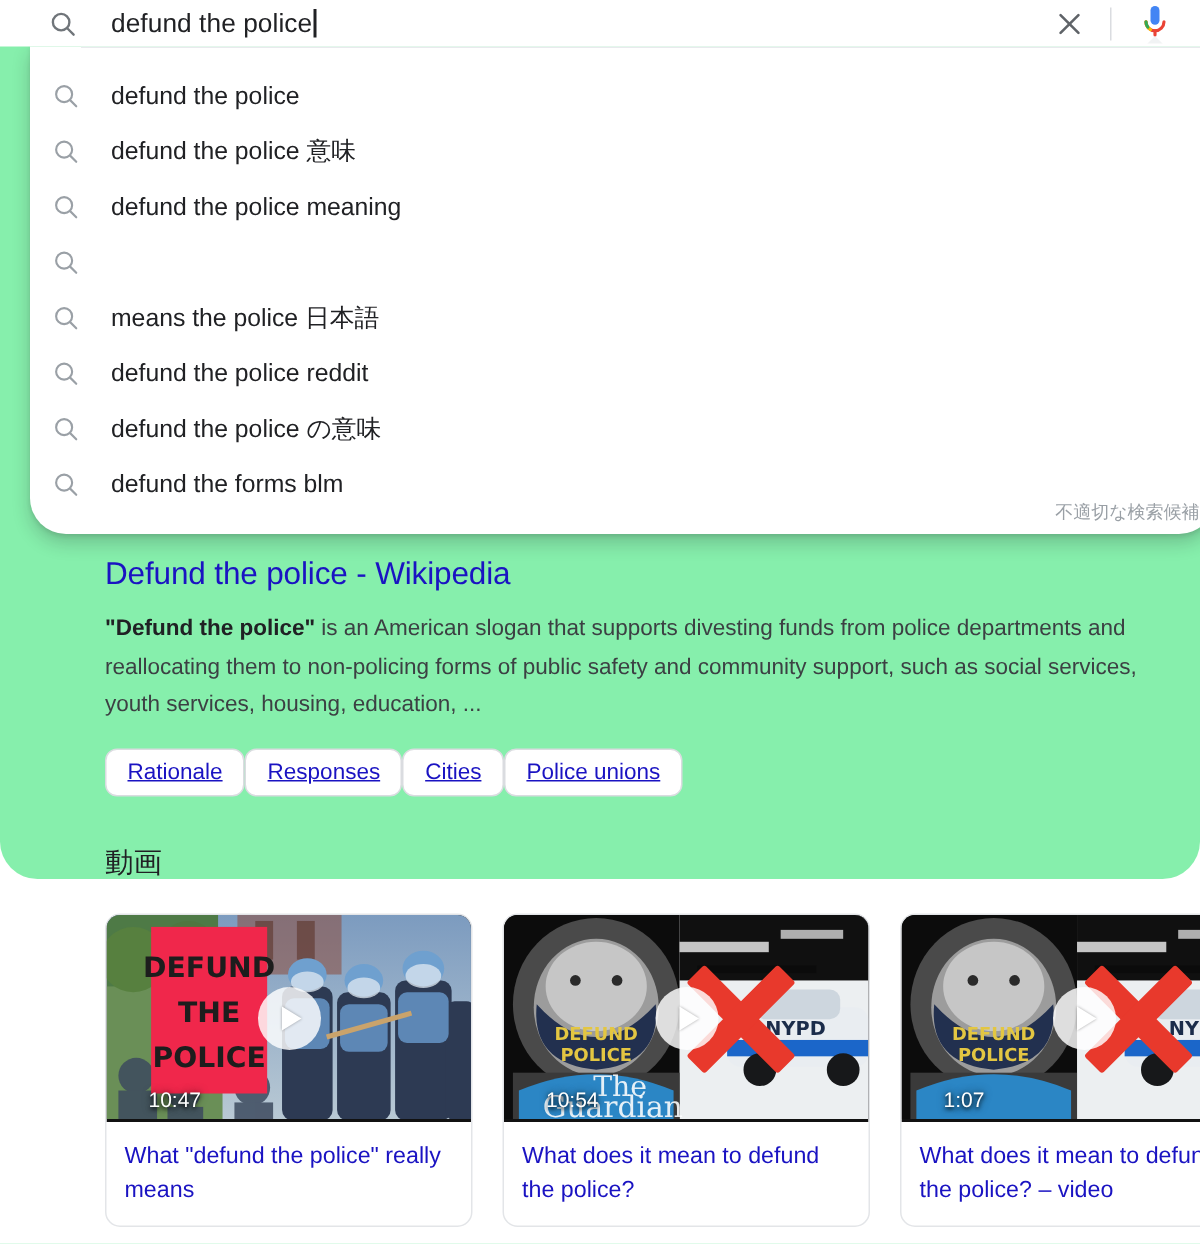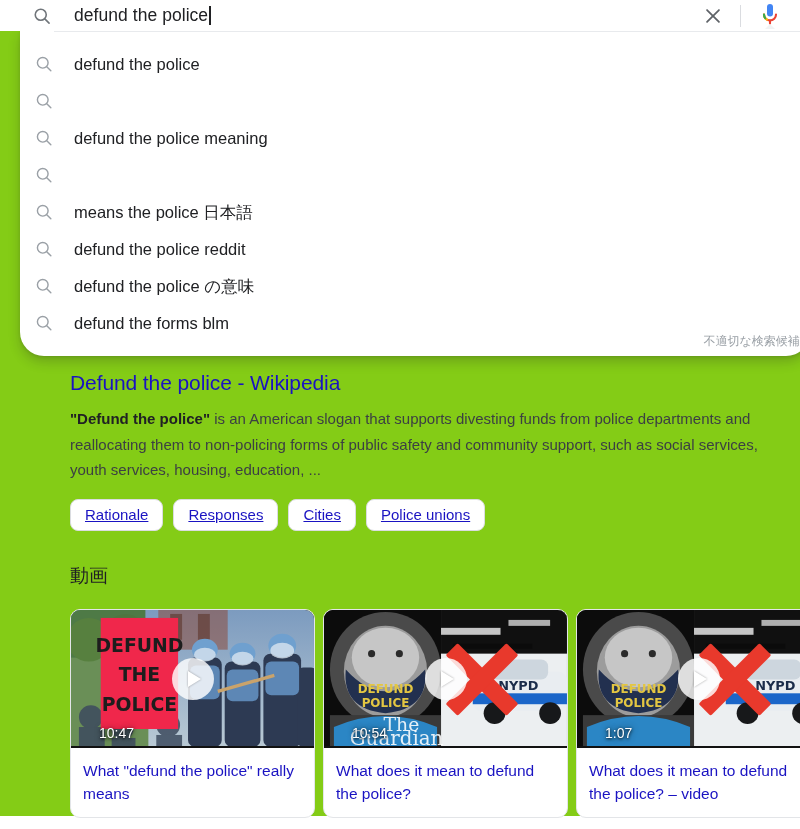--- a/index.html
+++ b/index.html
@@ -5,21 +5,21 @@
   * { box-sizing: border-box; margin: 0; padding: 0; }
 
   html, body {
     width: 800px;
     height: 829px;
     background: #ffffff;
     font-family: "Liberation Sans", "DejaVu Sans", sans-serif;
     overflow: hidden;
   }
 
-  #page { position: relative; width: 800px; height: 816px; background: #84cc16; }
+  #page { position: relative; width: 800px; height: 586px; background: #86efac; border-radius: 25px; }
 
   
   .searchbar {
     position: absolute;
     top: 0; left: 0;
     width: 800px; height: 31px;
     background: #fff;
     display: flex;
     align-items: center;
     z-index: 30;
@@ -141,21 +141,21 @@
     width: 700px;
     font-size: 15px;
     line-height: 25.5px;
     color: #3c4043;
   }
   .res-snippet b { font-weight: bold; color: #202124; }
 
   .chips {
     display: flex;
     margin-top: 16px;
-    gap: 10px;
+    gap: 0;
     text-align: right;
   }
   .chip {
     border: 1px solid #dadce0;
     border-radius: 8px;
     height: 32px;
     padding: 0 14px;
     display: flex;
     align-items: center;
     font-size: 15px;
@@ -167,21 +167,21 @@
   
   .videos { margin-top: 32px; padding-left: 70px; }
   .videos-head {
     font-size: 19px;
     color: #202124;
     font-family: "DejaVu Sans", "Liberation Sans", sans-serif;
     line-height: 24px;
   }
   .video-row {
     display: flex;
-    gap: 8px;
+    gap: 20px;
     margin-top: 22px;
   }
   .video-card {
     width: 245px;
     flex: 0 0 auto;
     border: 1px solid #e3e5e8;
     border-radius: 10px;
     background: #fff;
     overflow: hidden;
   }
@@ -295,20 +295,21 @@
         <span class="sg-label">defund the police</span>
       </div>
 
       <div class="suggest-row">
         <span class="sg-icon">
           <svg viewBox="0 0 24 24" width="20" height="20">
               <circle cx="10.5" cy="10.5" r="6.4" fill="none" stroke="#9aa0a6" stroke-width="1.7"></circle>
               <line x1="15.3" y1="15.3" x2="20.2" y2="20.2" stroke="#9aa0a6" stroke-width="1.7" stroke-linecap="round"></line>
             </svg>
         </span>
+        <span class="sg-label">defund the police 意味</span>
       </div>
 
       <div class="suggest-row">
         <span class="sg-icon">
           <svg viewBox="0 0 24 24" width="20" height="20">
               <circle cx="10.5" cy="10.5" r="6.4" fill="none" stroke="#9aa0a6" stroke-width="1.7"></circle>
               <line x1="15.3" y1="15.3" x2="20.2" y2="20.2" stroke="#9aa0a6" stroke-width="1.7" stroke-linecap="round"></line>
             </svg>
         </span>
         <span class="sg-label">defund the police meaning</span>

